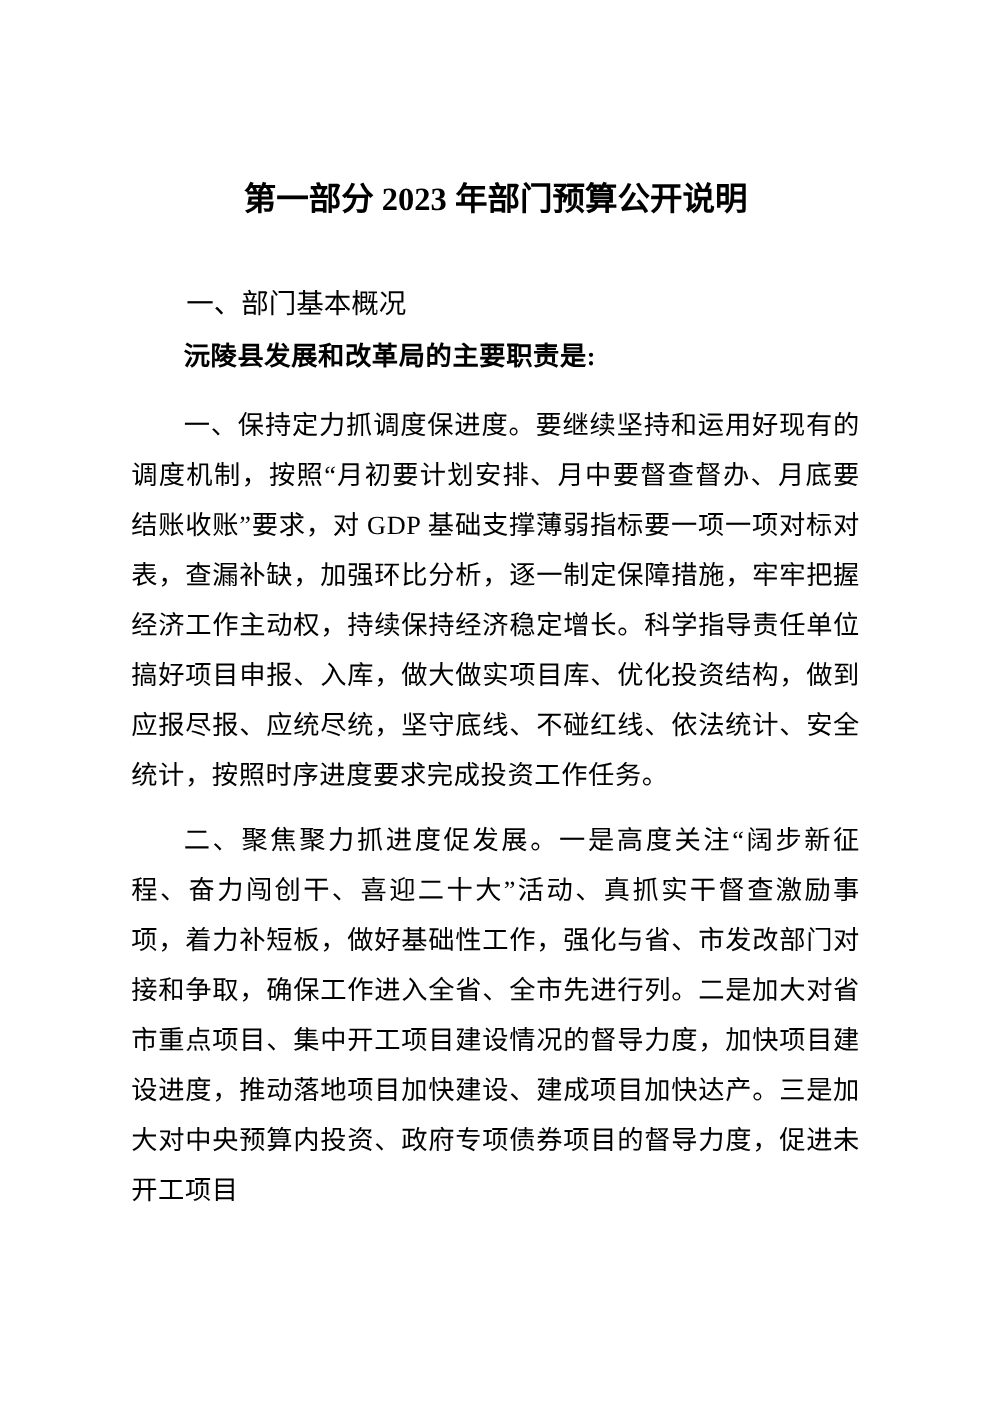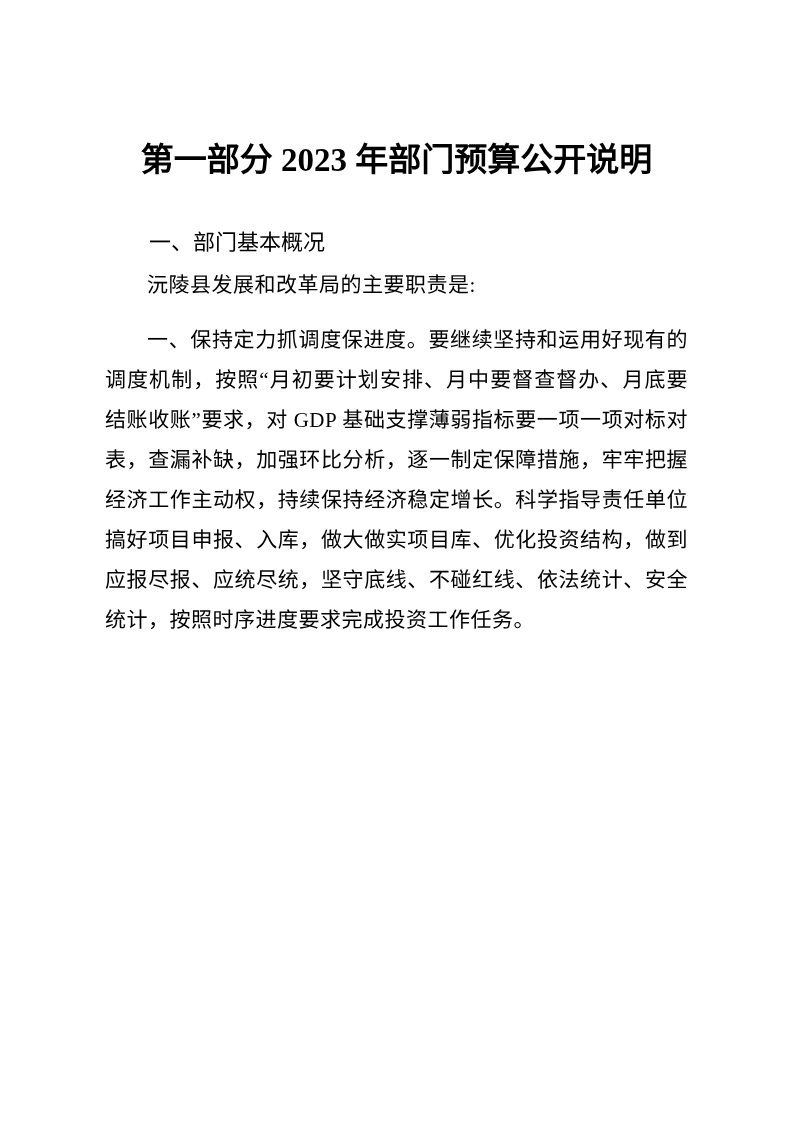--- a/index.html
+++ b/index.html
@@ -14,21 +14,21 @@
     margin: 0 auto;
     background: #ffffff;
     box-sizing: border-box;
     padding: 0 105px;
     overflow: hidden;
     color: #000000;
     font-family: "Liberation Serif", "DejaVu Serif", serif;
   }
   .doc-title {
     margin: 143px 0 0 0;
-    font-size: 33px;
+    font-size: 26px;
     line-height: 34px;
     font-weight: bold;
     text-align: center;
     white-space: nowrap;
   }
   .sec-heading {
     margin: 53px 0 0 0;
     font-size: 22px;
     line-height: 26px;
     font-weight: normal;
@@ -43,30 +43,31 @@
     text-indent: 2em;
   }
   .body-text {
     font-size: 21px;
     line-height: 40px;
     letter-spacing: 0.5px;
     text-align: justify;
     text-indent: 2em;
     word-break: break-all;
   }
-  .intro  { margin: 9px 0 15px 0; }
+  .intro  { margin: 9px 0 15px 0; font-weight: bold; }
   .para-1 { margin: 7px 0 0 0; font-family: Liberation Serif, serif; }
   .para-2 { margin: 12px 0 0 0; }
 </style>
 </head>
 <body>
 
 <div class="page">
   <h1 class="doc-title">第一部分 2023 年部门预算公开说明</h1>
 
   <h2 class="sec-heading">一、部门基本概况</h2>
 
 
   <p class="body-text intro">沅陵县发展和改革局的主要职责是:</p>
 
   <p class="body-text para-1">一、保持定力抓调度保进度。要继续坚持和运用好现有的调度机制，按照“月初要计划安排、月中要督查督办、月底要结账收账”要求，对 GDP 基础支撑薄弱指标要一项一项对标对表，查漏补缺，加强环比分析，逐一制定保障措施，牢牢把握经济工作主动权，持续保持经济稳定增长。科学指导责任单位搞好项目申报、入库，做大做实项目库、优化投资结构，做到应报尽报、应统尽统，坚守底线、不碰红线、依法统计、安全统计，按照时序进度要求完成投资工作任务。</p>
 
+  <p class="body-text para-2">二、聚焦聚力抓进度促发展。一是高度关注“阔步新征程、奋力闯创干、喜迎二十大”活动、真抓实干督查激励事项，着力补短板，做好基础性工作，强化与省、市发改部门对接和争取，确保工作进入全省、全市先进行列。二是加大对省市重点项目、集中开工项目建设情况的督导力度，加快项目建设进度，推动落地项目加快建设、建成项目加快达产。三是加大对中央预算内投资、政府专项债券项目的督导力度，促进未开工项目</p>
 </div>
 
 </body></html>

